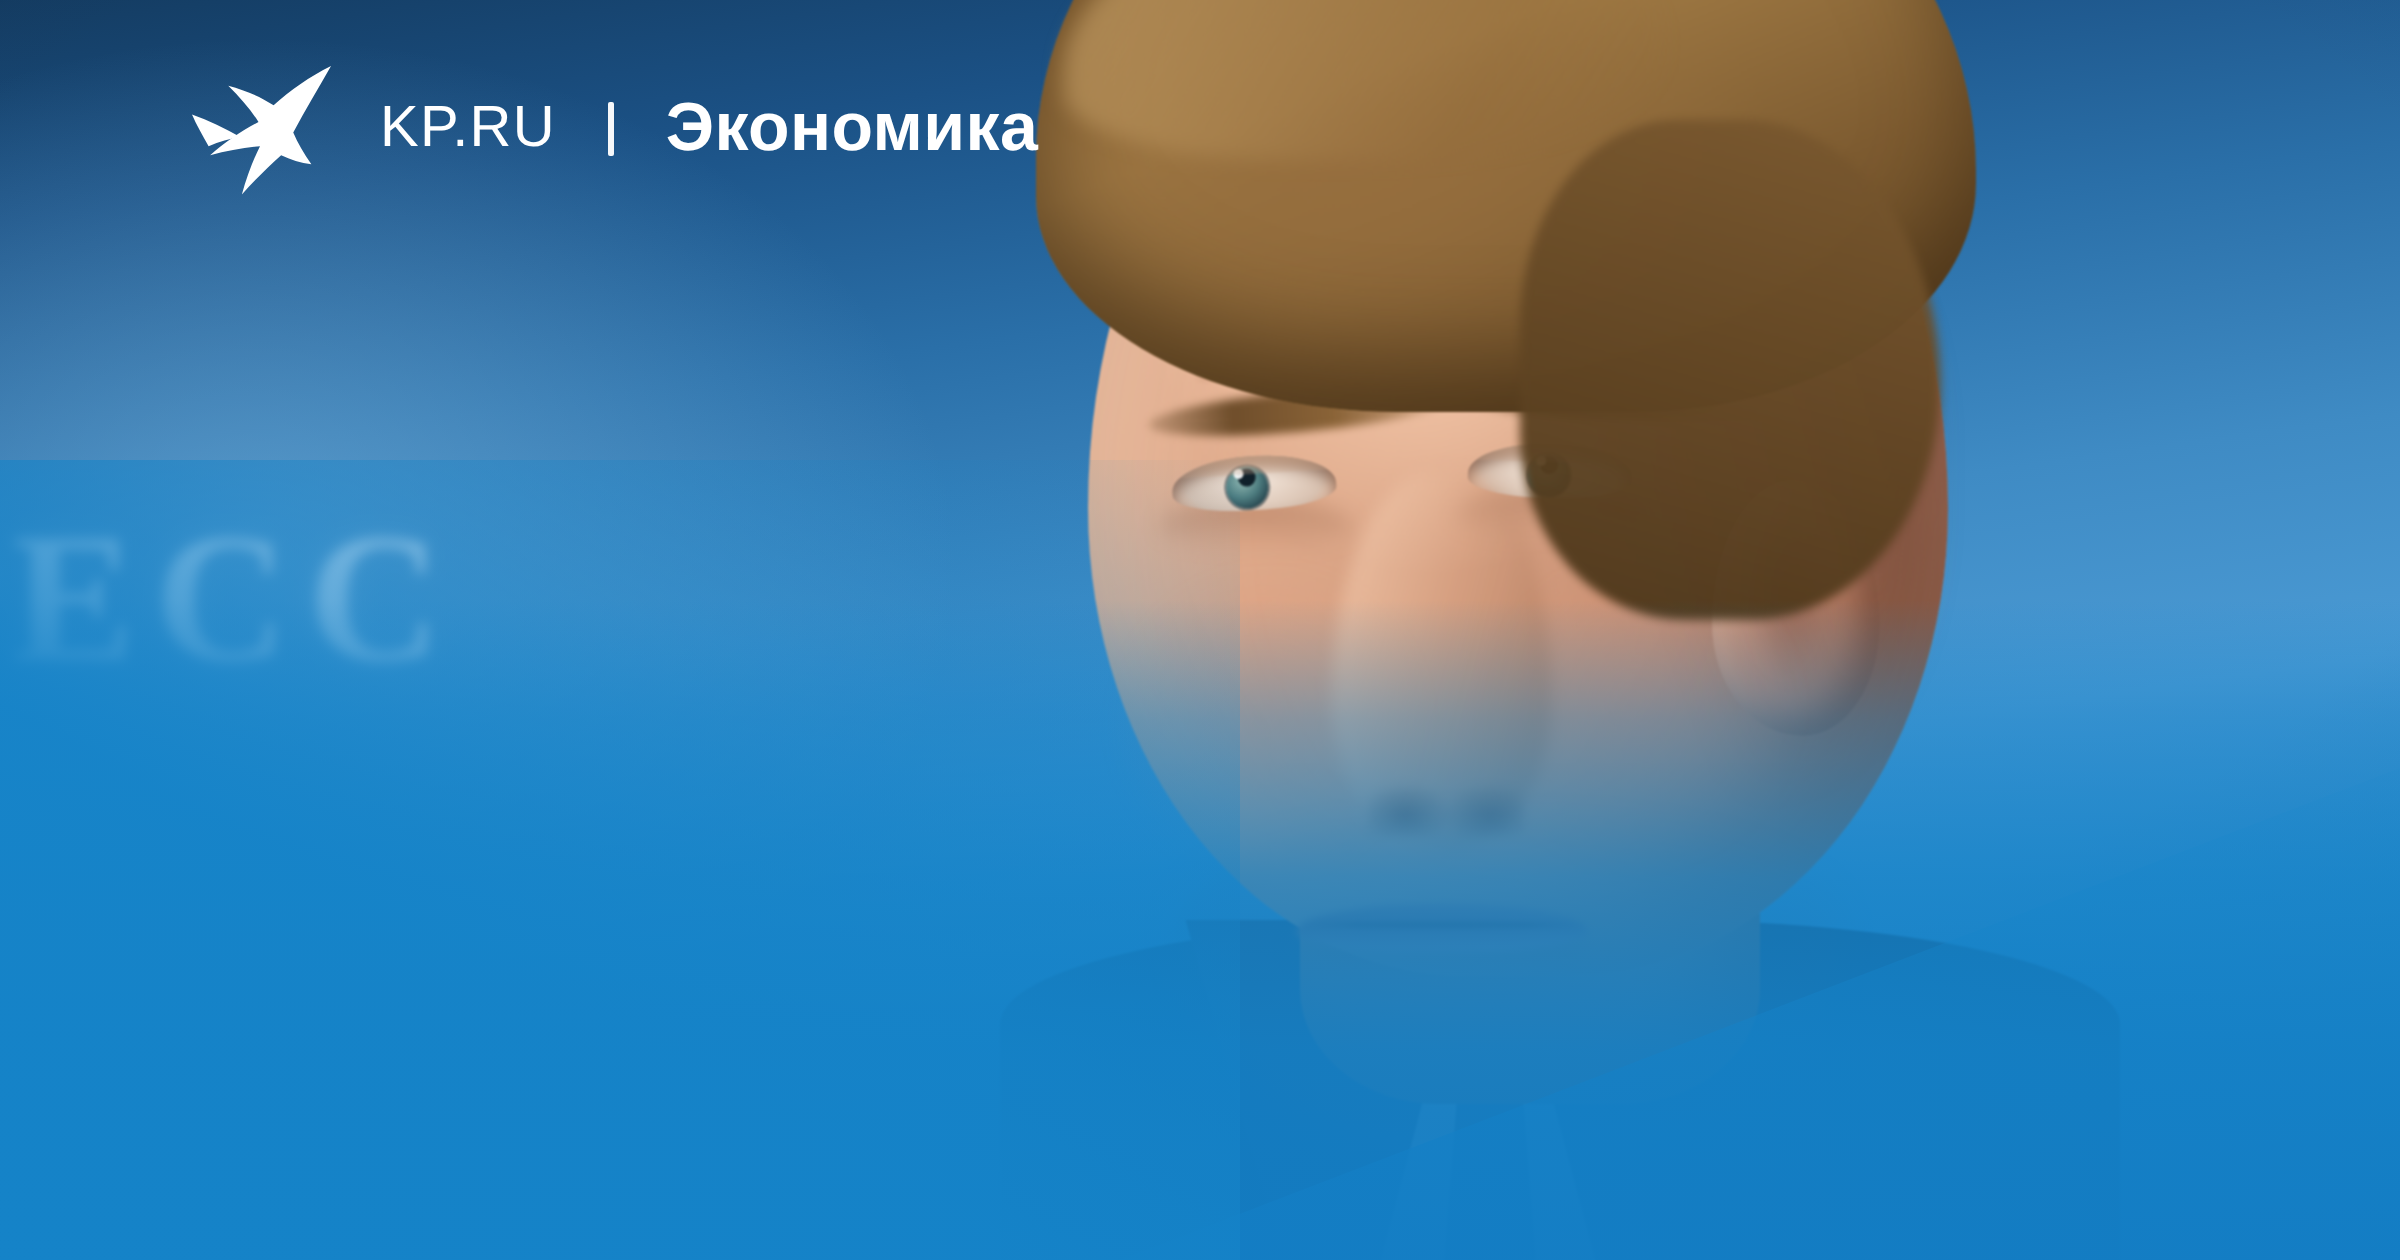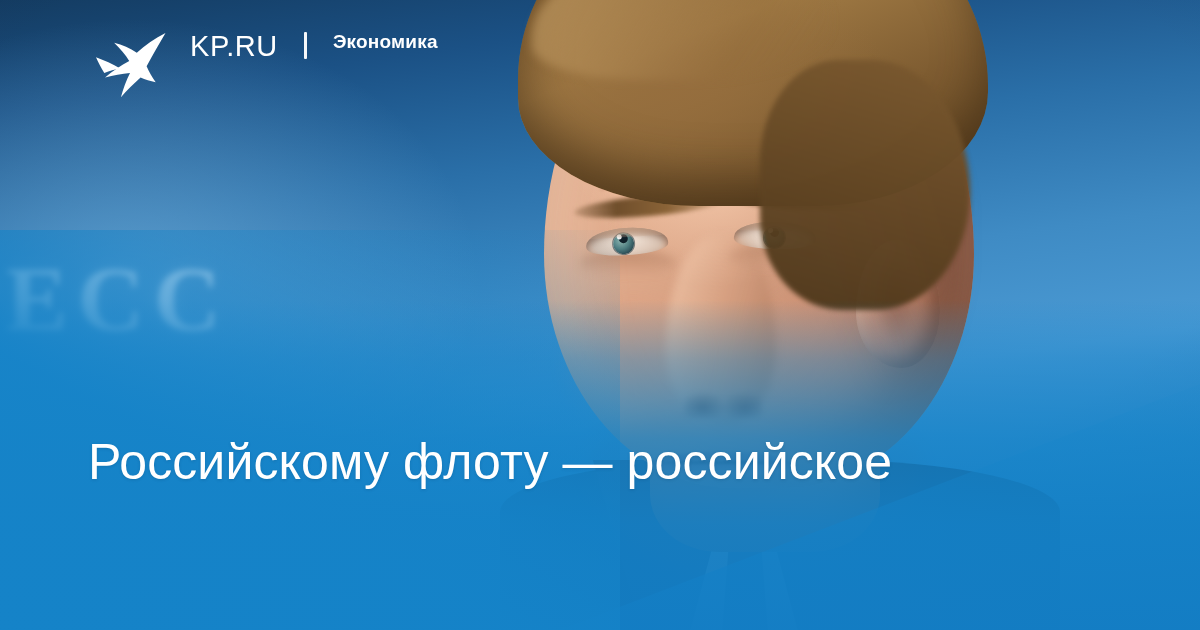--- a/index.html
+++ b/index.html
@@ -185,25 +185,25 @@
       rgba(21,131,200,.92) 38%,
       rgba(21,131,200,.40) 68%,
       rgba(21,131,200,0) 100%);}
   .tint-wedge{position:absolute;right:0;bottom:0;width:640px;height:300px;
     background:linear-gradient(200deg,rgba(26,140,208,0) 0%,rgba(26,140,208,.55) 58%,rgba(26,140,208,.80) 100%);
     clip-path:polygon(0% 100%, 100% 18%, 100% 100%);}
 
   
   .header{position:absolute;left:92px;top:32px;display:flex;align-items:center;height:64px;}
   .logo{width:76px;height:68px;flex:0 0 auto;}
-  .brand{display:flex;align-items:flex-start;margin-left:22px;height:100%;}
+  .brand{display:flex;align-items:center;margin-left:22px;height:100%;}
   .brand-name{color:#fff;font-size:29px;font-weight:400;letter-spacing:.6px;
     line-height:1;white-space:nowrap;}
   .brand-sep{width:3px;height:27px;background:#fff;margin:0 26px;border-radius:1px;opacity:.96;}
-  .brand-rubric{color:#fff;font-size:19px;font-weight:700;letter-spacing:.2px;
+  .brand-rubric{color:#fff;font-size:34px;font-weight:700;letter-spacing:.2px;
     line-height:1;white-space:nowrap;}
 
   
   .headline{position:absolute;left:88px;top:430px;width:1000px;
     color:#fff;font-size:50px;font-weight:400;line-height:1.30;
     letter-spacing:.1px;
     text-shadow:0 1px 3px rgba(10,60,100,.22);}
 </style>
 </head>
 <body>
@@ -266,16 +266,15 @@
       <path fill="#ffffff" d="M5 36 C16 40 27 45 37 51 C30 52 23 54 16 57 C12 50 8 43 5 36 Z"></path>
     </svg>
     <div class="brand">
       <span class="brand-name">KP.RU</span>
       <span class="brand-sep"></span>
       <span class="brand-rubric">Экономика</span>
     </div>
   </div>
 
   <div class="headline">
-    <div>Российскому флоту — российское</div>
   </div>
 
 </div>
 
 </body></html>

